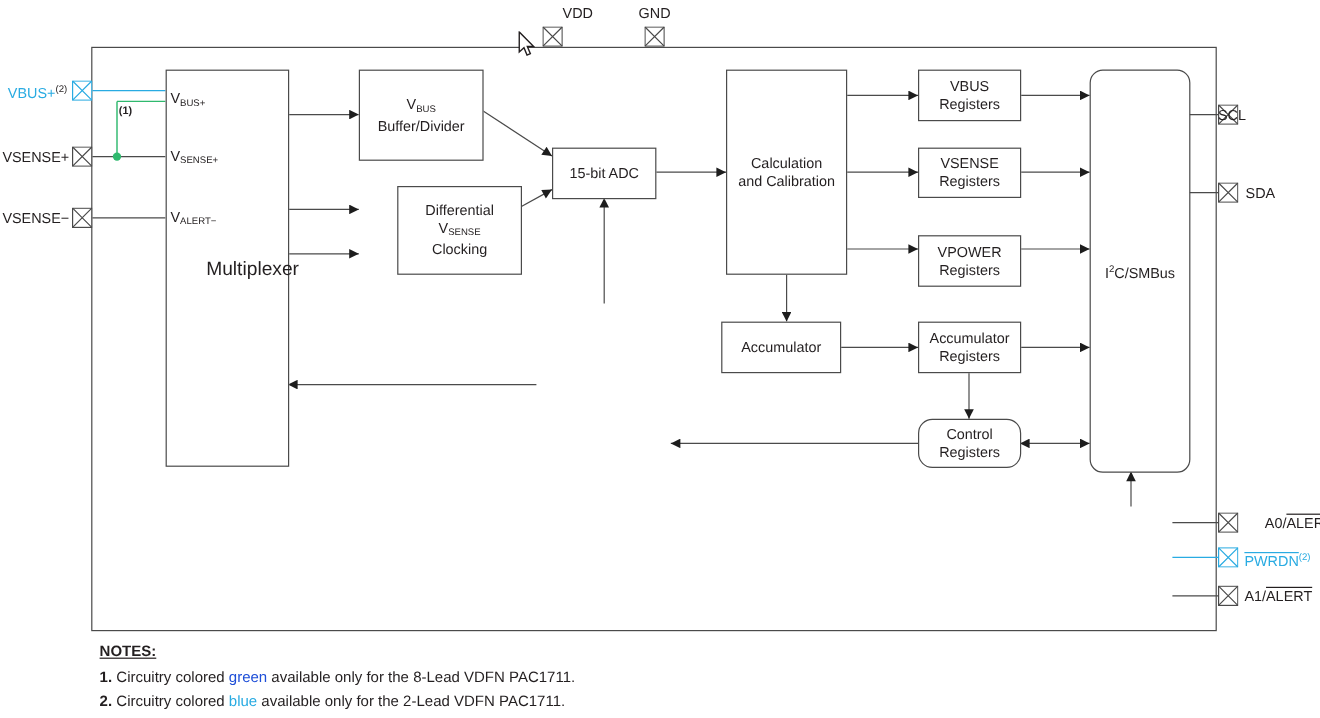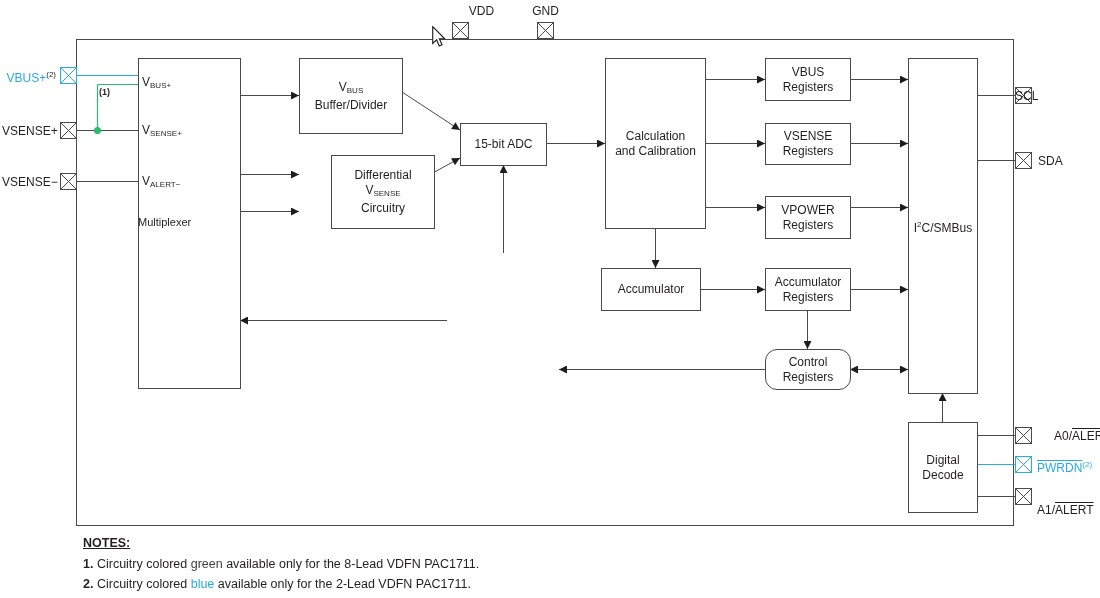--- a/index.html
+++ b/index.html
@@ -10,31 +10,31 @@
   .outer{
     position:absolute;left:76px;top:39px;width:938px;height:487px;
     border:1px solid #4A4A4A;box-sizing:border-box;background:transparent;
   }
   svg.wires{position:absolute;left:0;top:0;z-index:2;}
   .block{
     position:absolute;border:1px solid #4A4A4A;background:#fff;box-sizing:border-box;
     display:flex;flex-direction:column;align-items:center;justify-content:center;
     text-align:center;font-size:12px;line-height:15px;z-index:3;
   }
-  .mux-label{position:absolute;z-index:4;font-size:11px;}
+  .mux-label{position:absolute;z-index:4;font-size:16px;text-align:center;padding-left:21px;}
   .mux-port{position:absolute;z-index:4;font-size:12px;white-space:nowrap;}
   sub{font-size:8px;vertical-align:-2px;letter-spacing:0;}
   sup{font-size:8px;vertical-align:5px;}
   .pin{position:absolute;width:17px;height:17px;color:#4A4A4A;z-index:5;}
   .pin svg{display:block;}
   .pin.blue{color:#29ABE2;}
   .plabel{position:absolute;font-size:12px;white-space:nowrap;z-index:5;line-height:14px;}
   .over{text-decoration:overline;}
   .blue-text{color:#29ABE2;}
-  .green-text{color:#404040;}
+  .green-text{color:#1d4ed8;}
   .ref-note{position:absolute;font-size:9px;font-weight:bold;z-index:5;}
   .notes-heading{position:absolute;left:83px;top:536px;font-size:12.5px;font-weight:bold;text-decoration:underline;z-index:5;}
   .note-line{position:absolute;left:83px;font-size:12.5px;white-space:nowrap;z-index:5;}
   .note-line b{font-weight:bold;}
   .cursor{position:absolute;left:431px;top:26px;z-index:9;}
 </style>
 </head>
 <body>
 
 <div class="stage">
@@ -94,21 +94,21 @@
   <div class="mux-port" style="left:142px;top:174px;"><span>V</span><sub>ALERT−</sub></div>
 
   <div class="block" style="left:299px;top:58px;width:104px;height:76px;">
     <div><span>V</span><sub>BUS</sub></div>
     <div>Buffer/Divider</div>
   </div>
 
   <div class="block" style="left:299px;top:155px;width:104px;height:74px;margin-left:32px;">
     <div>Differential</div>
     <div><span>V</span><sub>SENSE</sub></div>
-    <div>Circuitry</div>
+    <div>Clocking</div>
   </div>
 
   <div class="block" style="left:460px;top:123px;width:87px;height:43px;">
     <div>15-bit ADC</div>
   </div>
 
   <div class="block" style="left:605px;top:58px;width:101px;height:171px;">
     <div>Calculation</div>
     <div>and Calibration</div>
   </div>
@@ -135,29 +135,25 @@
   <div class="block" style="left:765px;top:268px;width:86px;height:43px;">
     <div>Accumulator</div>
     <div>Registers</div>
   </div>
 
   <div class="block" style="left:765px;top:349px;width:86px;height:41px;border-radius:12px;">
     <div>Control</div>
     <div>Registers</div>
   </div>
 
-  <div class="block" style="left:908px;top:58px;width:70px;height:336px;">
+  <div class="block" style="left:908px;top:58px;width:84px;height:336px;border-radius:11px;">
     <div><span>I</span><sup>2</sup><span>C/SMBus</span></div>
   </div>
 
 
-  <div class="block" style="left:908px;top:422px;width:70px;height:91px;">
-    <div>Digital</div>
-    <div>Decode</div>
-  </div>
 
   <span class="pin blue" style="left:60px;top:67px;">
       <svg width="17" height="17" viewBox="0 0 17 17">
         <rect x="0.5" y="0.5" width="16" height="16" fill="#fff" stroke="currentColor"></rect>
         <path d="M0.5,0.5 16.5,16.5 M16.5,0.5 0.5,16.5" stroke="currentColor" fill="none"></path>
       </svg>
     </span>
   <span class="pin" style="left:60px;top:122px;">
       <svg width="17" height="17" viewBox="0 0 17 17">
         <rect x="0.5" y="0.5" width="16" height="16" fill="#fff" stroke="currentColor"></rect>
@@ -215,21 +211,21 @@
 
   <div class="plabel" style="left:2px;top:68px;width:54px;text-align:right;"><span class="blue-text">VBUS+</span><sup>(2)</sup></div>
   <div class="plabel" style="left:2px;top:124px;width:54px;text-align:right;">VSENSE+</div>
   <div class="plabel" style="left:2px;top:175px;width:54px;text-align:right;">VSENSE−</div>
   <div class="plabel" style="left:464px;top:4px;width:35px;text-align:center;">VDD</div>
   <div class="plabel" style="left:528px;top:4px;width:35px;text-align:center;">GND</div>
   <div class="plabel" style="left:1015px;top:89px;">SCL</div>
   <div class="plabel" style="left:1038px;top:154px;">SDA</div>
   <div class="plabel" style="left:1037px;top:429px;margin-left:17px;"><span>A0/</span><span class="over">ALERT</span></div>
   <div class="plabel blue-text" style="left:1037px;top:458px;"><span class="over">PWRDN</span><sup>(2)</sup></div>
-  <div class="plabel" style="left:1037px;top:490px;margin-top:13px;"><span>A1/</span><span class="over">ALERT</span></div>
+  <div class="plabel" style="left:1037px;top:490px;"><span>A1/</span><span class="over">ALERT</span></div>
 
   <div class="ref-note" style="left:99px;top:87px;">(1)</div>
 
   <span class="cursor">
     <svg width="15" height="22" viewBox="0 0 12 19">
       <polygon points="1,0.5 1,15 4.4,11.9 6.6,17.2 9,16.2 6.8,11 11.4,11" fill="#fff" stroke="#231F20" stroke-width="1"></polygon>
     </svg>
   </span>
 
   <div class="notes-heading">NOTES:</div>

